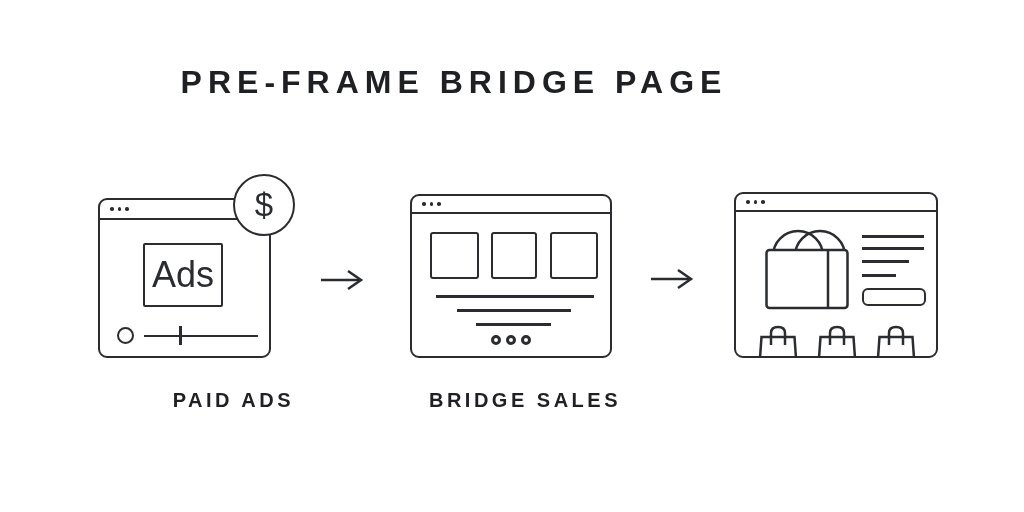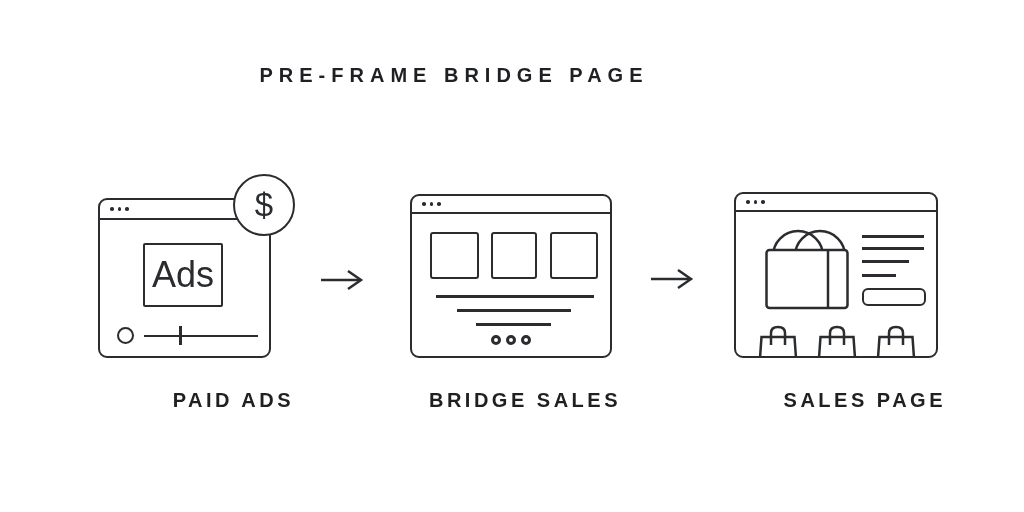--- a/index.html
+++ b/index.html
@@ -12,21 +12,21 @@
   body{font-family:"Liberation Sans", sans-serif;}
   .stage{
     position:relative;
     width:1024px;height:512px;
     background:var(--bg);
     overflow:hidden;
   }
   .title{
     position:absolute;left:0;top:64px;width:908px;
     text-align:center;
-    font-size:20px;font-weight:700;
+    font-size:32px;font-weight:700;
     letter-spacing:6px;
     color:var(--title-ink);
   }
   
   .win{
     position:absolute;
     border:2.5px solid var(--ink);
     border-radius:9px;
     background:var(--bg);
   }
@@ -195,15 +195,14 @@
       <path class="stroke" d="M35,21 L35,9 Q35,3 42,3 Q49,3 49,9 L49,21"></path>
       <path class="stroke" d="M83,34 L84.5,13 L117.5,13 L119,34"></path>
       <path class="stroke" d="M94,21 L94,9 Q94,3 101,3 Q108,3 108,9 L108,21"></path>
       <path class="stroke" d="M142,34 L143.5,13 L176.5,13 L178,34"></path>
       <path class="stroke" d="M153,21 L153,9 Q153,3 160,3 Q167,3 167,9 L167,21"></path>
     </svg>
   </div>
 
   <div class="step-label" id="label-paid-ads">PAID ADS</div>
   <div class="step-label" id="label-bridge-page">BRIDGE SALES</div>
-  <div class="step-label" id="label-sales-page">SALES PAGE</div>
 
 </div>
 
 </body></html>

